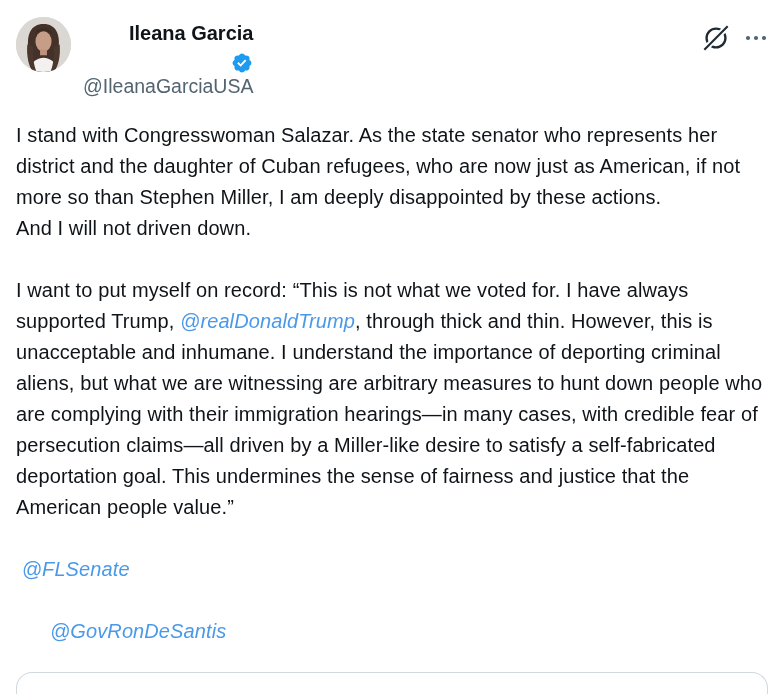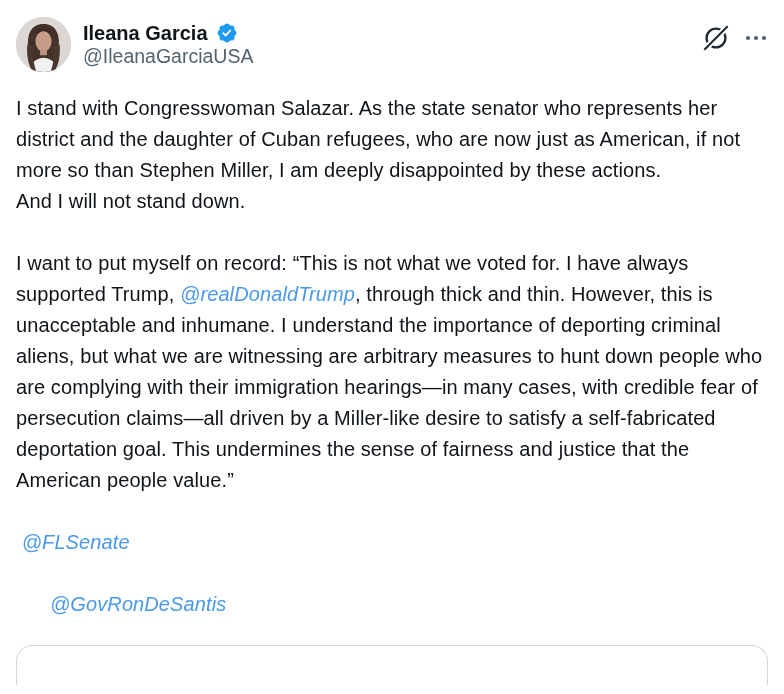--- a/index.html
+++ b/index.html
@@ -38,20 +38,21 @@
     display: flex;
     flex-direction: column;
     justify-content: flex-start;
     padding-top: 5px;
     min-width: 0;
   }
   .name-row {
     display: flex;
     align-items: flex-end;
     gap: 8px;
+    flex-direction: column;
   }
   .name {
     font-size: 20px;
     font-weight: 700;
     line-height: 22px;
     color: #0f1419;
     cursor: pointer;
   }
   .badge {
     width: 22px;
@@ -158,21 +159,21 @@
           <circle cx="12" cy="12" r="2.1" fill="#536471"></circle>
           <circle cx="20" cy="12" r="2.1" fill="#536471"></circle>
         </svg>
       </button>
     </div>
 
   </div>
 
   <div class="body-text">
     <p><span>I stand with Congresswoman Salazar. As the state senator who represents her district and the daughter of Cuban refugees, who are now just as American, if not more so than Stephen Miller, I am deeply disappointed by these actions.</span><br>
-      <span>And I will not stand down.</span></p>
+      <span>And I will not driven down.</span></p>
 
     <p><span>I want to put myself on record: “This is not what we voted for. I have always supported Trump, </span><a>@realDonaldTrump</a><span>, through thick and thin. However, this is unacceptable and inhumane. I understand the importance of deporting criminal aliens, but what we are witnessing are arbitrary measures to hunt down people who are complying with their immigration hearings—in many cases, with credible fear of persecution claims—all driven by a Miller-like desire to satisfy a self-fabricated deportation goal. This undermines the sense of fairness and justice that the American people value.”</span></p>
 
     <p class="mentions"><span> </span><a>@FLSenate</a><br>
       <a>@GovRonDeSantis</a></p>
   </div>
 
   <div class="quote-card-stub"></div>
 
 </div>

